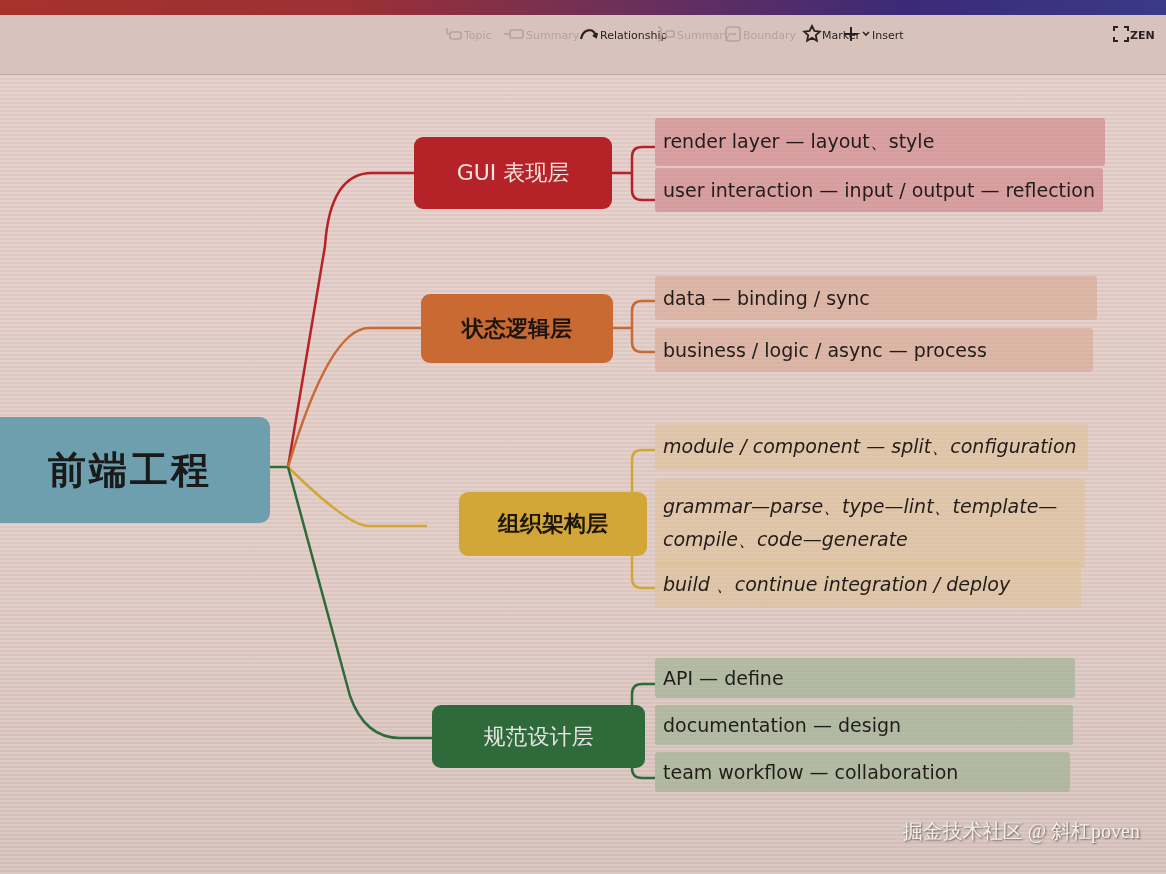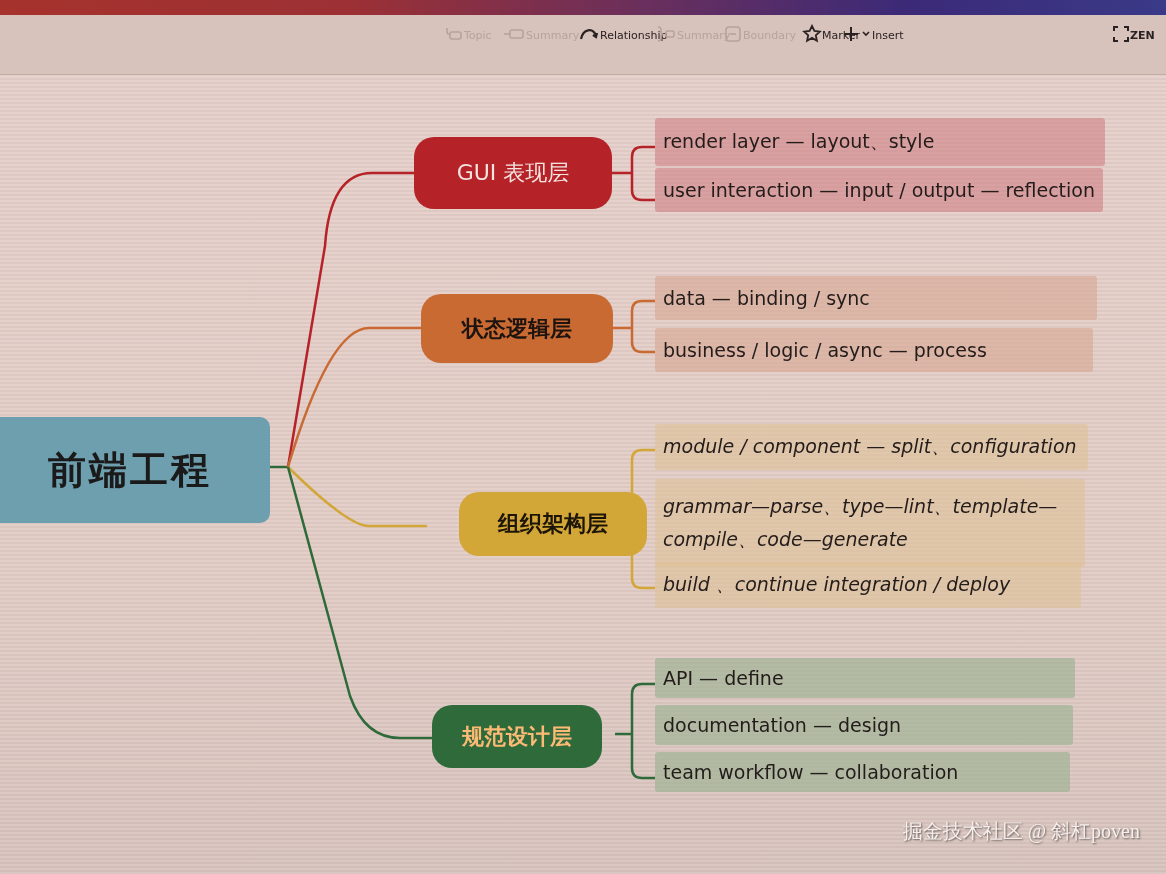--- a/index.html
+++ b/index.html
@@ -36,25 +36,25 @@
       linear-gradient(180deg, #e6cfca 0%, #e2ccc6 60%, #d9c4be 100%);
   }
   svg.lines { position: absolute; left: 0; top: 0; }
 
   .node { position: absolute; border-radius: 10px; display: flex; align-items: center; justify-content: center; }
   .root {
     left: -10px; top: 417px; width: 280px; height: 106px;
     background: #6e9fae;
     color: #1a1a1a; font-size: 38px; font-weight: bold; letter-spacing: 3px;
   }
-  .branch { font-size: 22px; font-weight: bold; border-radius: 20px; }
+  .branch { font-size: 22px; font-weight: bold; border-radius: 9px; }
   .b-gui { left: 414px; top: 137px; width: 198px; height: 72px; background: #b52227; color: #f4e4e0; font-weight: normal; }
   .b-state { left: 421px; top: 294px; width: 192px; height: 69px; background: #c96a33; color: #1d1410; }
   .b-org { left: 427px; top: 492px; width: 188px; height: 64px; background: #d2a637; color: #1d1608; margin-left: 32px; }
-  .b-spec { left: 432px; top: 705px; width: 170px; height: 63px; background: #2f6a3a; color: #fdba74; font-weight: bold; }
+  .b-spec { left: 432px; top: 705px; width: 213px; height: 63px; background: #2f6a3a; color: #e5e5e5; font-weight: normal; }
 
   .leaf {
     position: absolute; border-radius: 3px; padding: 0 8px;
     font-size: 19px; color: #231c1a; display: flex; align-items: center;
     white-space: nowrap;
   }
   .l-red { background: rgba(205,120,125,0.55); }
   .l-orange { background: rgba(214,162,140,0.55); }
   .l-yellow { background: rgba(222,194,150,0.60); font-style: italic; }
   .l-green { background: rgba(160,180,150,0.70); }

